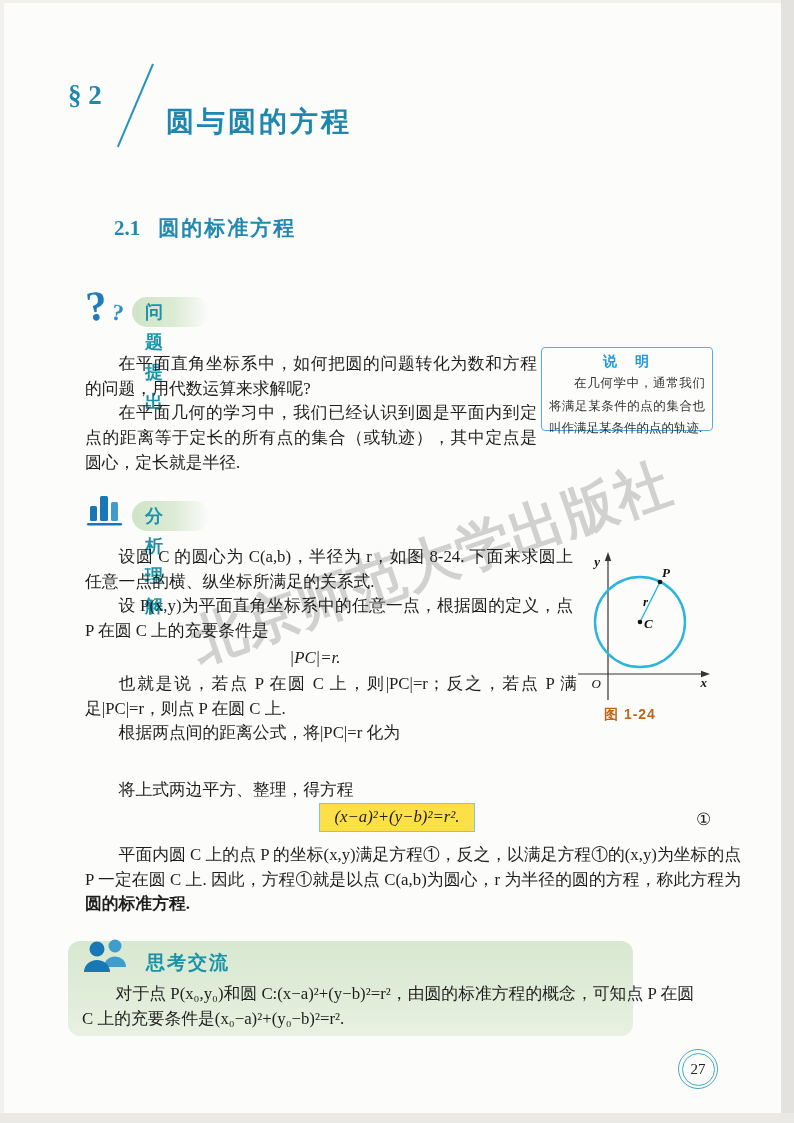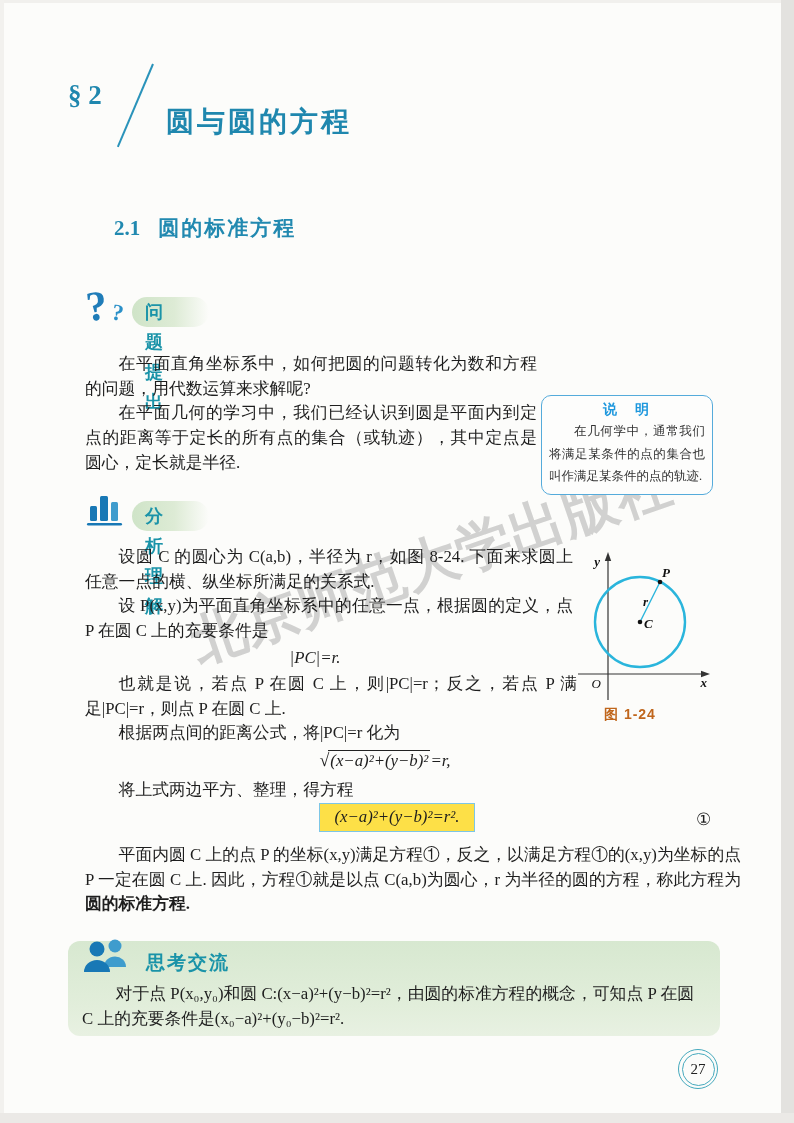--- a/index.html
+++ b/index.html
@@ -36,42 +36,42 @@
     transform:rotate(-6deg);font-family:"Liberation Serif",serif;}
   .qmark-small{position:absolute;left:26px;top:14px;font-size:23px;font-weight:700;color:#2a90c8;
     transform:rotate(10deg);font-family:"Liberation Serif",serif;}
 
   
   .textblock{position:absolute;font-size:16.8px;line-height:24.7px;text-align:justify;color:#1e1e1e;}
   .textblock p{margin:0;text-indent:2em;}
   .math{font-style:italic;}
 
   
-  .note-box{position:absolute;left:541px;top:347px;width:172px;height:100px;
-    border:1.5px solid #55abdb;border-radius:10px;background:#fdfdfc;box-sizing:border-box;margin-top:48px;}
+  .note-box{position:absolute;left:541px;top:347px;width:172px;height:84px;
+    border:1.5px solid #55abdb;border-radius:4px;background:#fdfdfc;box-sizing:border-box;}
   .note-box .note-title{margin:5px 0 1px 0;text-align:center;font-size:14px;font-weight:700;
     color:#1d97dd;font-family:"Liberation Sans","DejaVu Sans",sans-serif;letter-spacing:2px;}
   .note-box .note-body{margin:0;padding:0 7px;font-size:12.5px;line-height:22.5px;
     text-indent:2em;text-align:justify;color:#333;}
 
   
   .eqline{position:absolute;font-size:16.8px;text-align:center;color:#1e1e1e;}
   .radicand{border-top:1.3px solid #222;padding:0 2px;}
   .radical{font-size:18px;margin-right:-1px;}
   .eq-box{display:inline-block;border:1.3px solid #7cc6e6;background:#fde047;
     padding:3px 14px 4px 14px;font-family:Liberation Serif, serif;}
   .eq-marker{position:absolute;left:696px;top:809px;font-size:17px;color:#1e1e1e;}
 
   
   .figure{position:absolute;left:570px;top:548px;width:175px;height:175px;}
   .fig-caption{position:absolute;left:604px;top:706px;font-size:14px;font-weight:700;color:#c0661c;
     letter-spacing:1px;font-family:"Liberation Sans","DejaVu Sans",sans-serif;}
 
   
-  .think-box{position:absolute;left:68px;top:941px;width:652px;height:95px;border-radius:12px;
+  .think-box{position:absolute;left:68px;top:941px;width:565px;height:95px;border-radius:12px;
     background:linear-gradient(180deg,#d7e8d0 0%,#e2eedb 70%,#e8f1e2 100%);}
   .think-box .think-title{position:absolute;left:78px;top:9px;font-size:19px;font-weight:700;
     color:#1a93a8;letter-spacing:2px;font-family:"Liberation Sans","DejaVu Sans",sans-serif;}
   .think-box .think-icon{position:absolute;left:14px;top:-5px;}
   .think-box .think-body{position:absolute;left:10px;top:36px;width:612px;margin:4px;
     font-size:16.8px;line-height:25px;text-indent:2em;text-align:justify;color:#1e1e1e;}
 
   
   .page-num{position:absolute;left:678px;top:1049px;width:40px;height:40px;border-radius:50%;
     border:1.4px solid #45a9bd;box-sizing:border-box;text-align:right;}
@@ -129,23 +129,20 @@
     <p>设 P(x,y)为平面直角坐标系中的任意一点，根据圆的定义，点 P 在圆 C 上的充要条件是</p>
   </div>
 
   <div class="eqline math" style="left:85px;top:648px;width:460px;">|PC|=r.</div>
 
   <div class="textblock" style="left:85px;top:672px;width:492px;">
     <p>也就是说，若点 P 在圆 C 上，则|PC|=r；反之，若点 P 满足|PC|=r，则点 P 在圆 C 上.</p>
     <p>根据两点间的距离公式，将|PC|=r 化为</p>
   </div>
 
-  <div class="eqline math" style="left:85px;top:750px;width:600px;">
-    <span class="radical">√</span><span class="radicand">(x−a)²+(y−b)²</span><span>=r,</span>
-  </div>
 
   <div class="textblock" style="left:85px;top:778px;width:492px;">
     <p>将上式两边平方、整理，得方程</p>
   </div>
 
   <div class="eqline math" style="left:85px;top:803px;width:624px;">
     <span class="eq-box">(x−a)²+(y−b)²=r².</span>
   </div>
   <div class="eq-marker">①</div>
 

